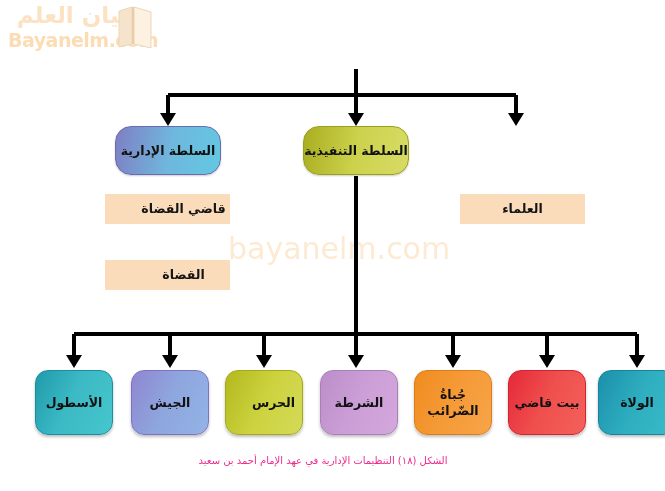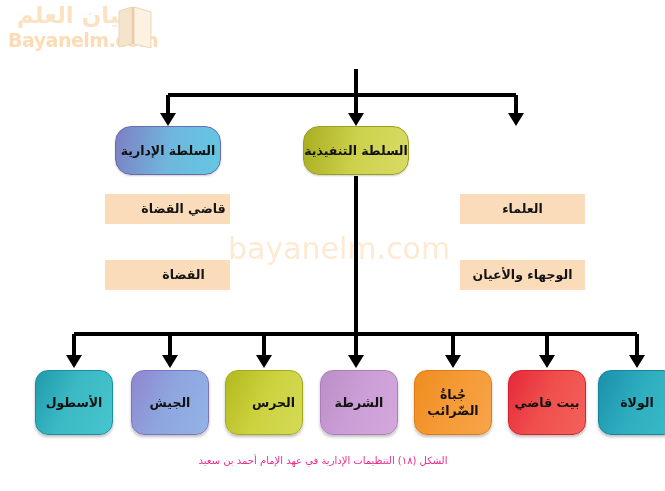--- a/index.html
+++ b/index.html
@@ -234,23 +234,20 @@
   <div class="node n-sub col-left sub-a">
     <span class="lbl">قاضي القضاة</span>
   </div>
   <div class="node n-sub col-left sub-b">
     <span class="lbl">القضاة</span>
   </div>
 
   <div class="node n-sub col-right sub-a">
     <span class="lbl">العلماء</span>
   </div>
-  <div class="node n-sub col-right sub-b">
-    <span class="lbl">الوجهاء والأعيان</span>
-  </div>
 
   <div class="node n-b b1">
     <span class="lbl">الأسطول</span>
   </div>
   <div class="node n-b b2">
     <span class="lbl">الجيش</span>
   </div>
   <div class="node n-b b3">
     <span class="lbl">الحرس</span>
   </div>

